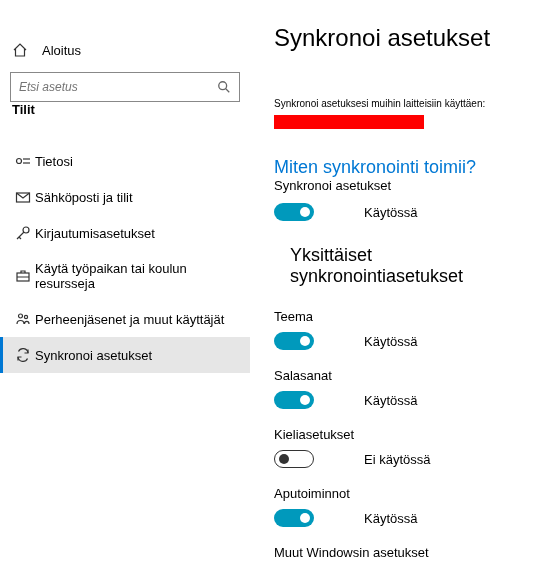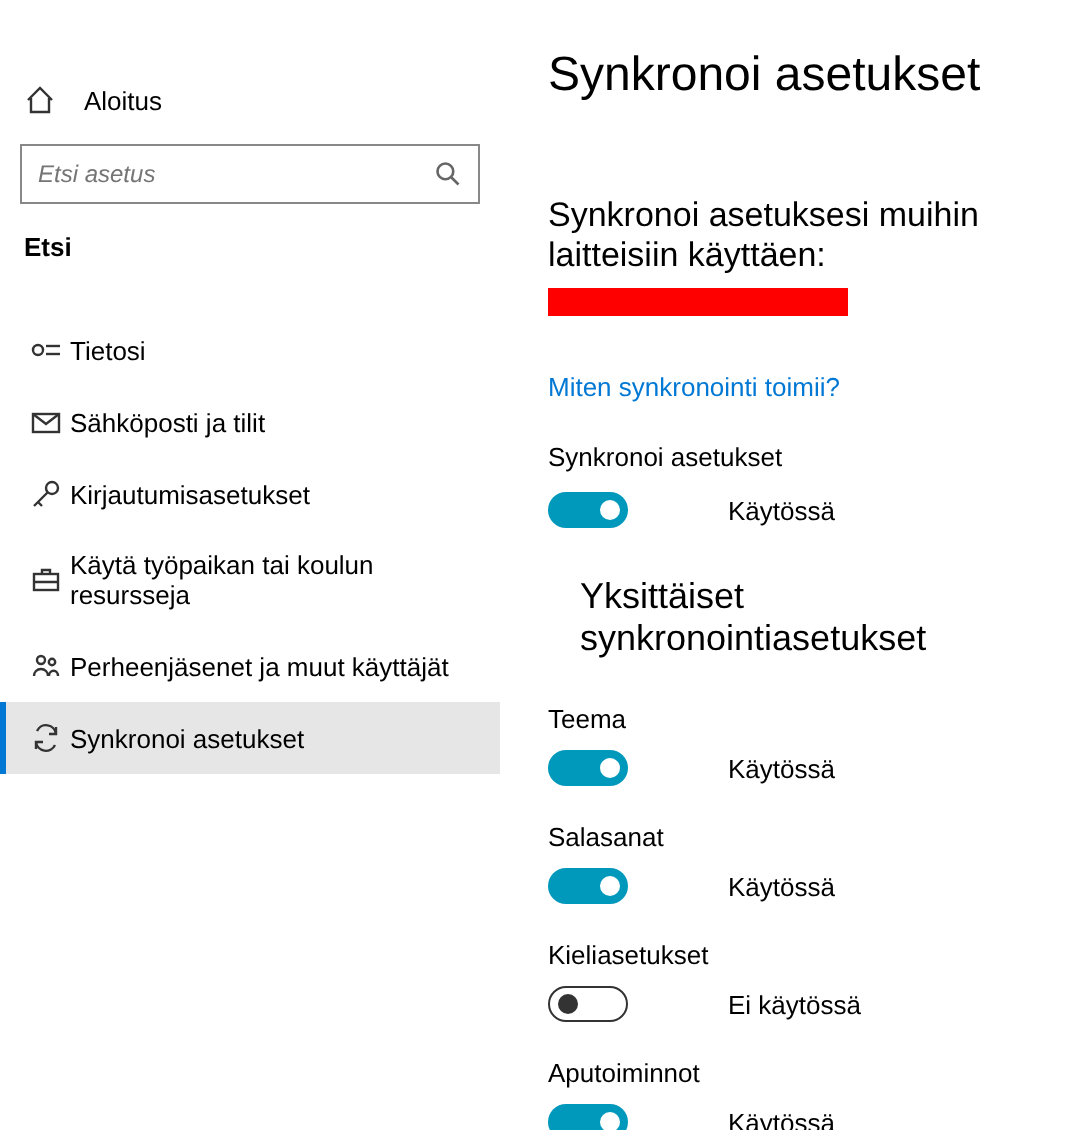--- a/index.html
+++ b/index.html
@@ -20,21 +20,21 @@
   }
   .home-row {
     display: flex;
     align-items: center;
     padding: 0 12px 14px 12px;
     cursor: pointer;
   }
   .home-row svg { width: 16px; height: 16px; }
   .home-row span { margin-left: 14px; }
   .search-wrap {
-    margin: 0 10px 14px 10px;
+    margin: 0 10px 0 10px;
   }
   .search {
     display: flex;
     align-items: center;
     border: 1px solid #888;
     height: 30px;
     background: #fff;
     padding: 0 8px;
   }
   .search input {
@@ -70,34 +70,33 @@
   .main {
     flex: 1;
     padding: 24px 0 0 24px;
   }
   .page-title {
     font-size: 24px;
     font-weight: 400;
     margin-bottom: 46px;
   }
   .intro-line {
-    font-size: 17px;
+    font-size: 10px;
     margin-bottom: 6px;
   }
   .redact {
     width: 150px;
     height: 14px;
     background: #ff0000;
     margin-bottom: 28px;
   }
   .link {
     color: #0078d4;
-    font-size: 13px;
-    cursor: pointer;
-    margin-bottom: 20px;
+    font-size: 18px;
+    cursor: pointer;
     display: inline-block;
   }
   .subheading {
     font-size: 13px;
     margin-bottom: 10px;
   }
   .toggle-row {
     display: flex;
     align-items: center;
     margin-bottom: 24px;
@@ -152,21 +151,21 @@
   <div class="search-wrap">
     <div class="search">
       <input type="text" placeholder="Etsi asetus" style="">
       <svg viewBox="0 0 16 16" fill="none" stroke="#666" stroke-width="1.5">
         <circle cx="6.5" cy="6.5" r="4.5"></circle>
           <line x1="10" y1="10" x2="14" y2="14"></line>
       </svg>
     </div>
   </div>
 
-  <div class="section-label">Etsi</div>
+  <div class="section-label">Tilit</div>
 
   <div class="nav-item">
     <svg viewBox="0 0 16 16" fill="none" stroke="#333" stroke-width="1.2">
       <circle cx="4" cy="8" r="2.5"></circle>
         <line x1="8" y1="6" x2="15" y2="6"></line>
         <line x1="8" y1="10" x2="15" y2="10"></line>
     </svg>
     <span>Tietosi</span>
   </div>
 

